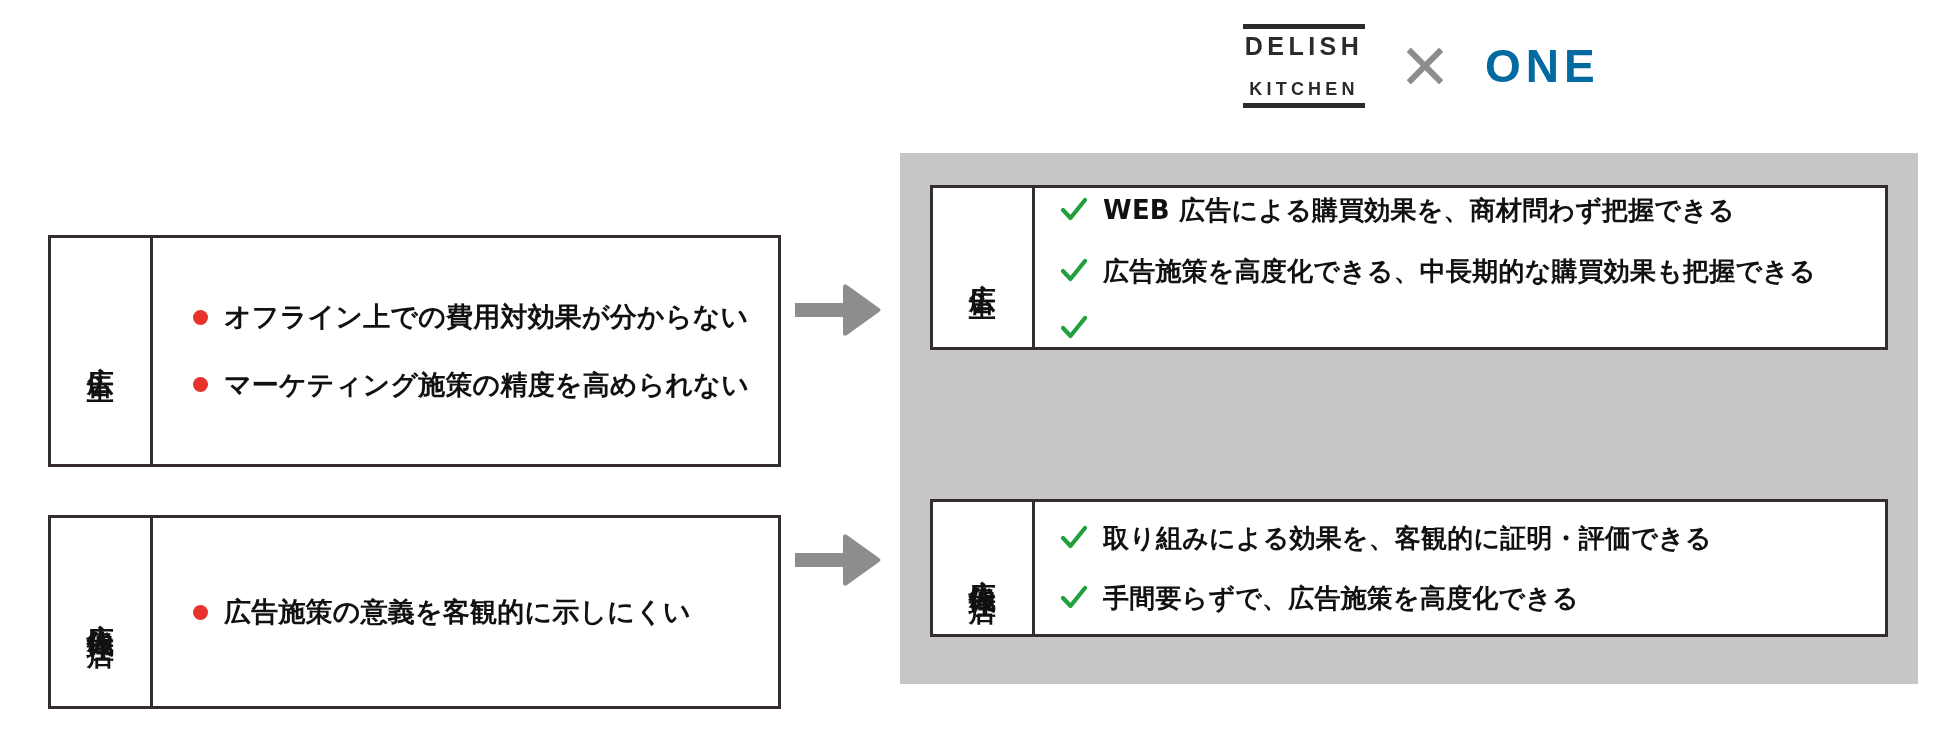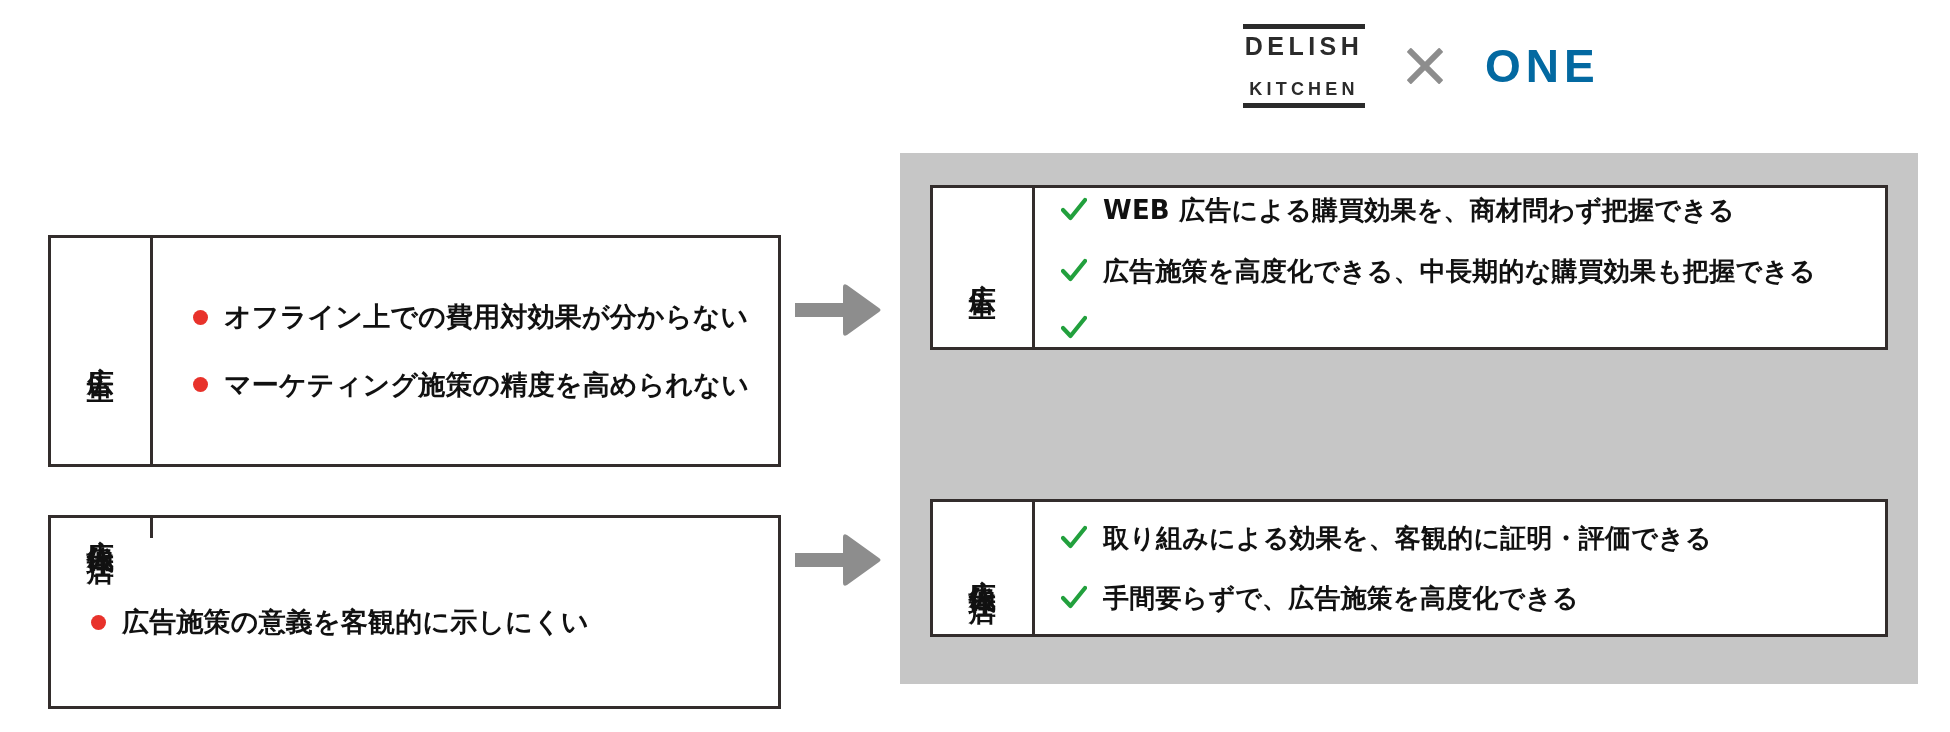--- a/index.html
+++ b/index.html
@@ -116,21 +116,21 @@
     flex-direction: column;
     justify-content: center;
     box-sizing: border-box;
   }
 
   
   .box-left { left: 48px; width: 733px; margin-top: 45px; }
   .box-left .box-label { width: 102px; }
   .box-left .box-body { padding-left: 40px; gap: 34px; }
   #box-left-top    { top: 190px; height: 232px; }
-  #box-left-bottom { top: 470px; height: 194px; flex-direction: column; }
+  #box-left-bottom { top: 470px; height: 194px; }
 
   
   .box-right { left: 930px; width: 958px; }
   .box-right .box-label { width: 102px; }
   .box-right .box-body { padding-left: 26px; gap: 28px; }
   #box-right-top    { top: 185px; height: 165px; }
   #box-right-bottom { top: 472px; height: 138px; margin-top: 27px; }
 
   
   .item {

